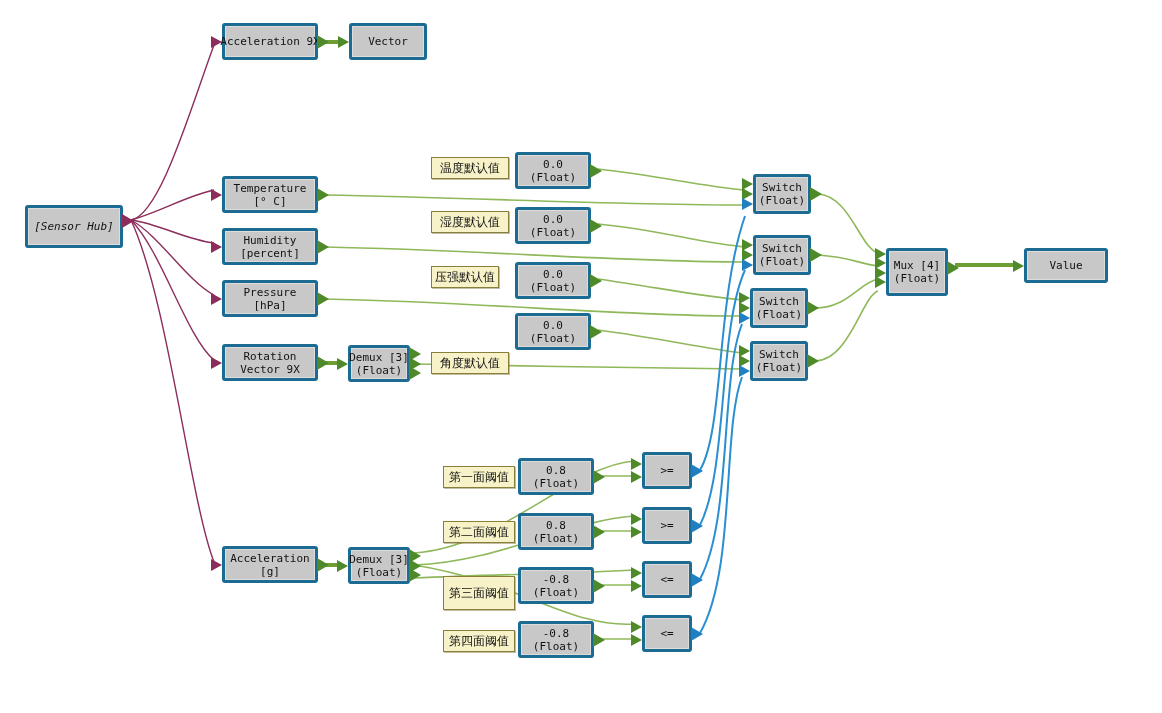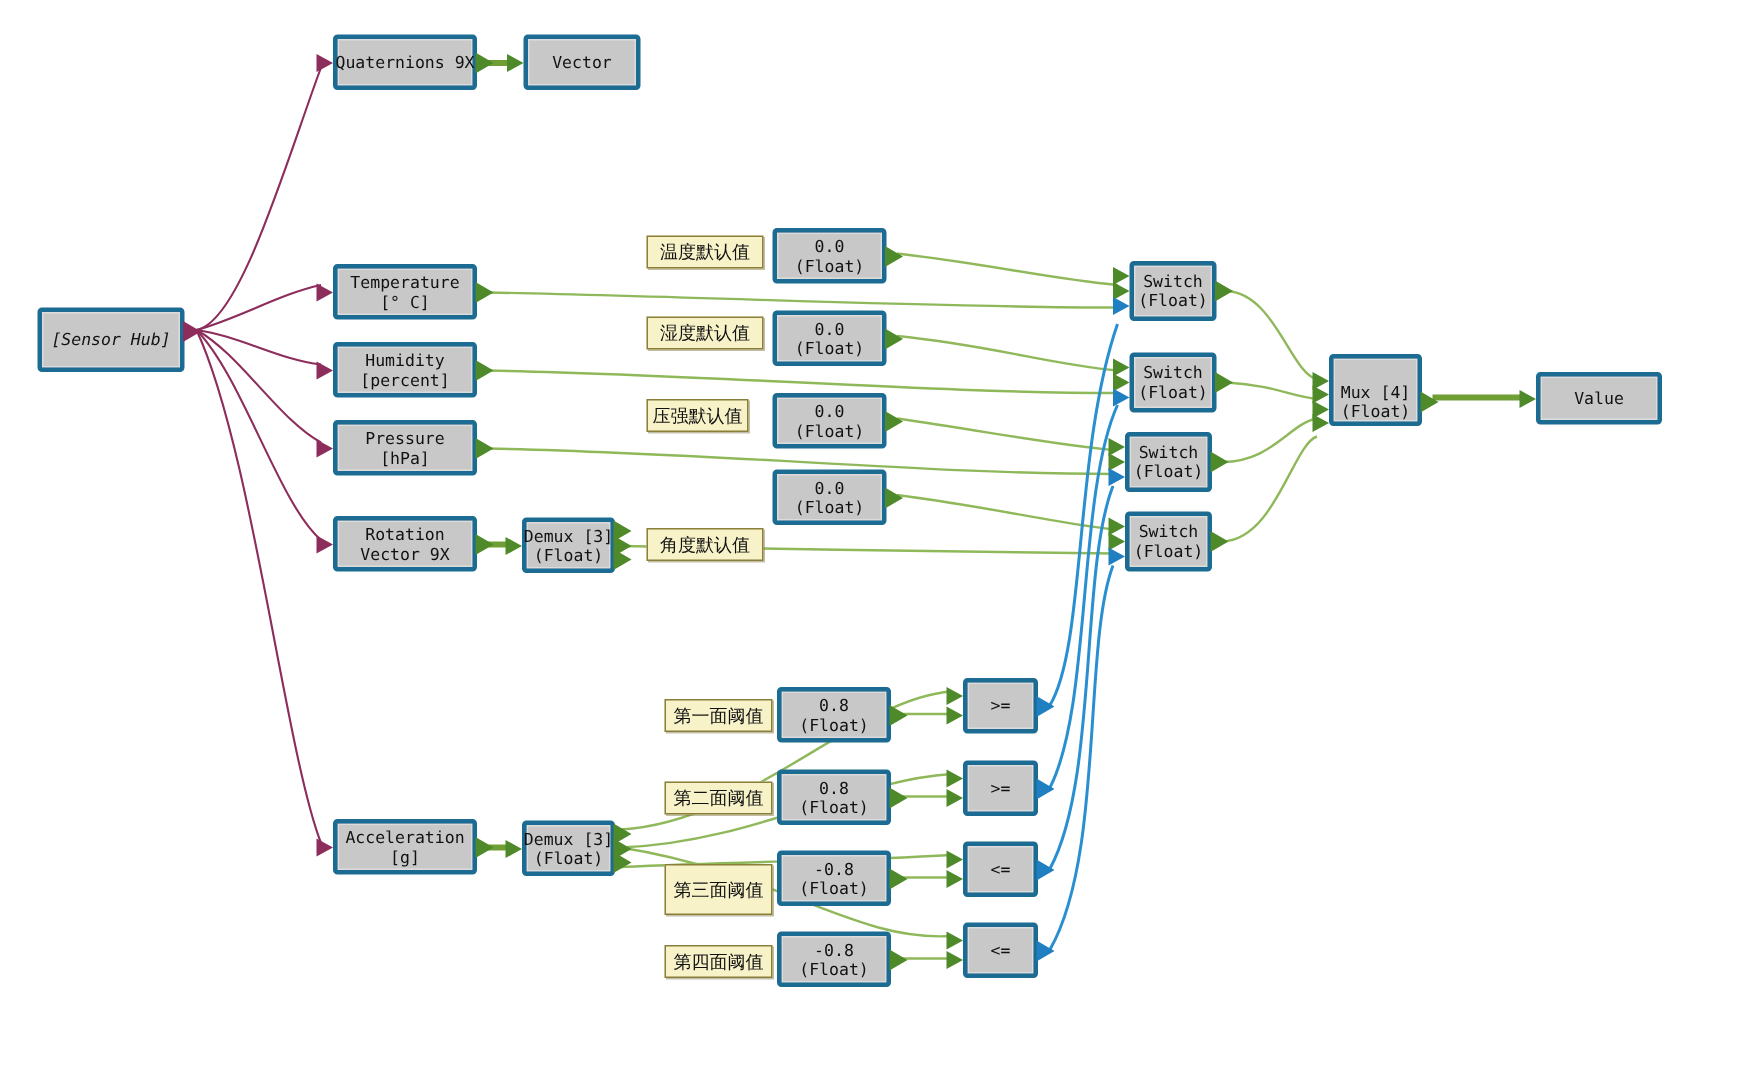--- a/index.html
+++ b/index.html
@@ -115,21 +115,21 @@
       <path d="M 700,633 C 736,570 722,430 742,377" fill="none" stroke="#2a8fd0" stroke-width="2"></path>
       <path d="M 818,194 C 850,196 860,248 878,253" fill="none" stroke="#8fb85a" stroke-width="1.6"></path>
       <path d="M 818,255 C 850,257 860,264 878,266" fill="none" stroke="#8fb85a" stroke-width="1.6"></path>
       <path d="M 815,308 C 848,308 860,282 878,279" fill="none" stroke="#8fb85a" stroke-width="1.6"></path>
       <path d="M 815,361 C 850,360 862,296 878,291" fill="none" stroke="#8fb85a" stroke-width="1.6"></path>
       <path d="M 955,265 L 1016,265" fill="none" stroke="#6f9e35" stroke-width="4"></path>
     </svg>
   <div id="nodes-layer">
       <div class="node" style="left: 25px; top: 205px; width: 98px; height: 43px; font-style: italic;"><span class="txt">[Sensor Hub]</span></div>
       <div class="port out-purple" style="left: 122px; top: 213.5px;"></div>
-      <div class="node" style="left: 222px; top: 23px; width: 96px; height: 37px;"><span class="txt">Quaternions 9X</span></div>
+      <div class="node" style="left: 222px; top: 23px; width: 96px; height: 37px;"><span class="txt">Acceleration 9X</span></div>
       <div class="port in-purple" style="left: 211px; top: 35.5px;"></div>
       <div class="port out-green" style="left: 317px; top: 34.5px;"></div>
       <div class="node" style="left: 349px; top: 23px; width: 78px; height: 37px;"><span class="txt">Vector</span></div>
       <div class="port in-green" style="left: 338px; top: 35.5px;"></div>
       <div class="node" style="left: 222px; top: 176px; width: 96px; height: 37px;"><span class="txt">Temperature
 [° C]</span></div>
       <div class="port in-purple" style="left: 211px; top: 188.5px;"></div>
       <div class="port out-green" style="left: 317px; top: 187.5px;"></div>
       <div class="node" style="left: 222px; top: 228px; width: 96px; height: 37px;"><span class="txt">Humidity
 [percent]</span></div>
@@ -216,21 +216,21 @@
       <div class="port in-green" style="left: 739px; top: 292px;"></div>
       <div class="port in-green" style="left: 739px; top: 302px;"></div>
       <div class="port in-blue" style="left: 739px; top: 312px;"></div>
       <div class="port out-green" style="left: 807px; top: 301px;"></div>
       <div class="node" style="left: 750px; top: 341px; width: 58px; height: 40px;"><span class="txt">Switch
 (Float)</span></div>
       <div class="port in-green" style="left: 739px; top: 345px;"></div>
       <div class="port in-green" style="left: 739px; top: 355px;"></div>
       <div class="port in-blue" style="left: 739px; top: 365px;"></div>
       <div class="port out-green" style="left: 807px; top: 354px;"></div>
-      <div class="node" style="left: 886px; top: 236px; width: 62px; height: 48px; align-items: flex-end;"><span class="txt">Mux [4]
+      <div class="node" style="left: 886px; top: 248px; width: 62px; height: 48px;"><span class="txt">Mux [4]
 (Float)</span></div>
       <div class="port in-green" style="left: 875px; top: 247.6px;"></div>
       <div class="port in-green" style="left: 875px; top: 257.2px;"></div>
       <div class="port in-green" style="left: 875px; top: 266.8px;"></div>
       <div class="port in-green" style="left: 875px; top: 276.4px;"></div>
       <div class="port out-green" style="left: 947px; top: 261px;"></div>
       <div class="node" style="left: 1024px; top: 248px; width: 84px; height: 35px;"><span class="txt">Value</span></div>
       <div class="port in-green" style="left: 1013px; top: 259.5px;"></div>
     </div>
   <div id="labels-layer">

